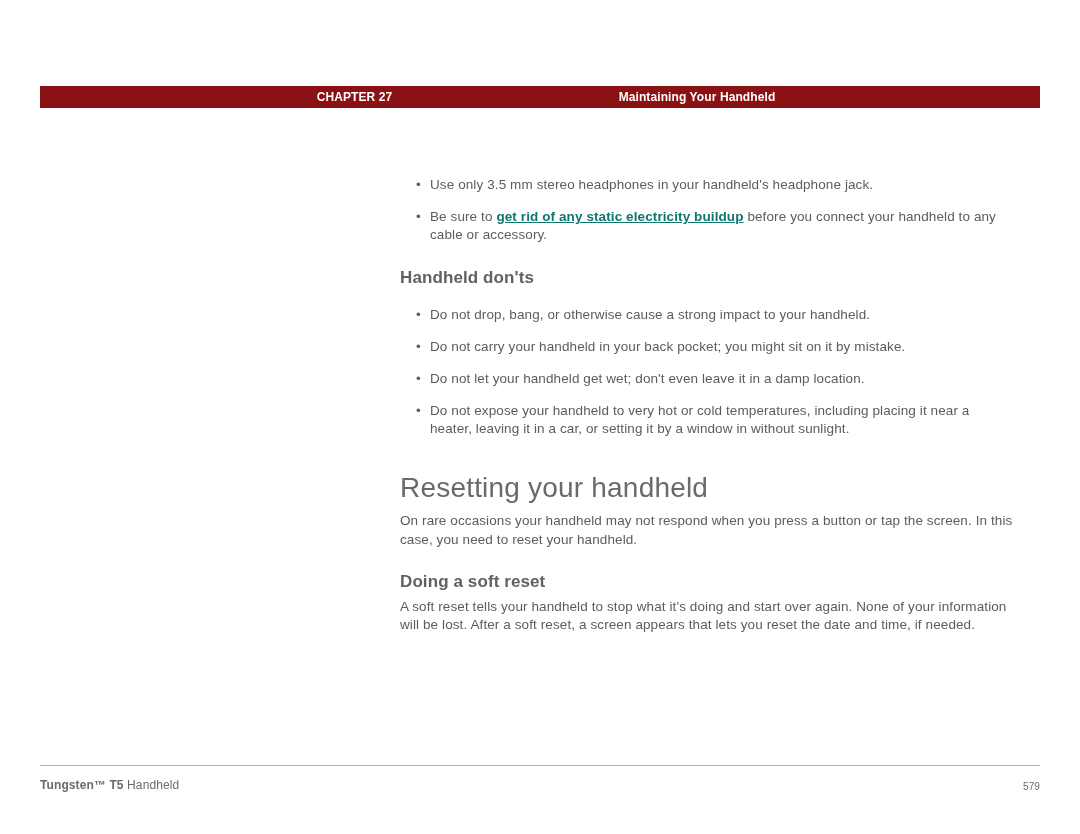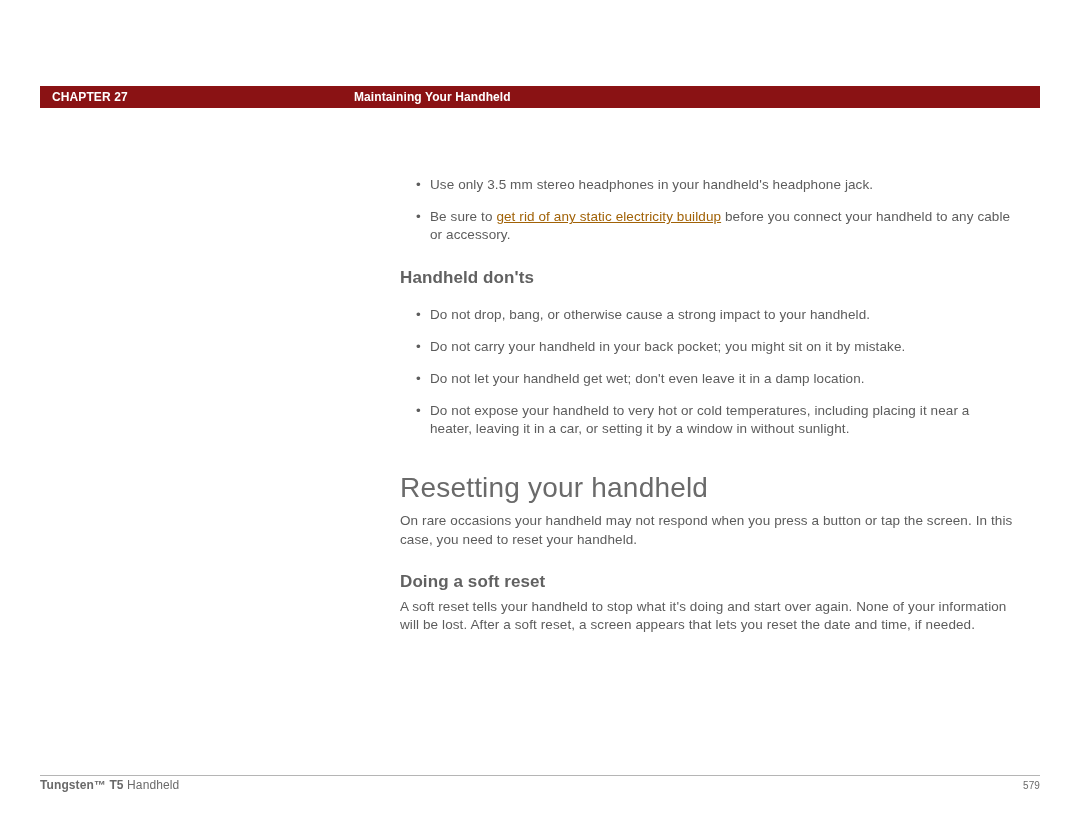--- a/index.html
+++ b/index.html
@@ -11,21 +11,21 @@
     color:#5c5c5c;
     -webkit-font-smoothing:antialiased;
     letter-spacing:.1px;
     position:relative;
   }
   .header-bar{
     position:absolute;
     left:40px;right:40px;top:86px;height:22px;
     background:#8a1214;color:#fff;
     font-size:12px;font-weight:700;
-    display:flex;align-items:center;
+    display:flex;align-items:center;justify-content:center;
   }
   .header-bar .ch{
     padding-left:12px;width:300px;box-sizing:border-box;
   }
   .header-bar .t{padding-left:14px}
   .content{
     position:absolute;
     left:400px;right:50px;top:160px;
     font-size:13.5px;line-height:1.35;
   }
@@ -38,27 +38,27 @@
   }
   h2{
     font-size:17px;color:#616161;font-weight:700;
     margin:22px 0 4px 0;padding:0
   }
   h1{
     font-size:28px;color:#6a6a6a;font-weight:400;
     margin:30px 0 6px 0;padding:0;letter-spacing:.2px
   }
   p{margin:0 8px 14px 0}
-  .ul{font-weight:400;text-decoration:underline;color:#a16207}
+  .ul{font-weight:700;text-decoration:underline;color:#0f766e}
   .it{font-style:italic}
   .footer{
     position:absolute;left:40px;right:40px;bottom:42px;
     border-top:1px solid #b5b5b5;
-    font-size:12px;color:#6a6a6a;padding-top:2px;
-    display:flex;justify-content:space-between;align-items:center
+    font-size:12px;color:#6a6a6a;padding-top:12px;
+    display:flex;justify-content:space-between;align-items:flex-end
   }
   .footer .pn{font-size:10px}
   .footer b{font-weight:700}
 </style>
 </head>
 <body>
 
 <div class="header-bar">
   <div class="ch">CHAPTER 27</div>
   <div class="t">Maintaining Your Handheld</div>

